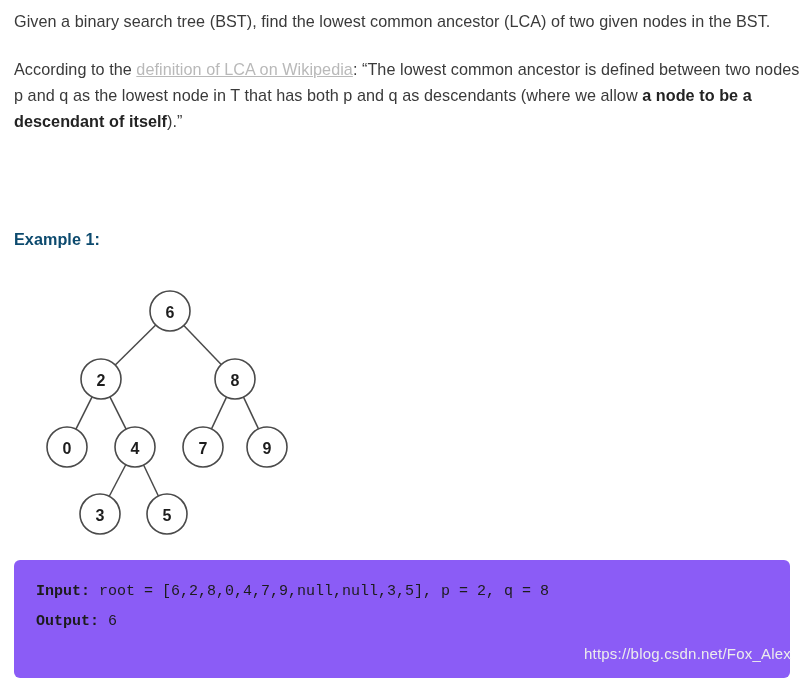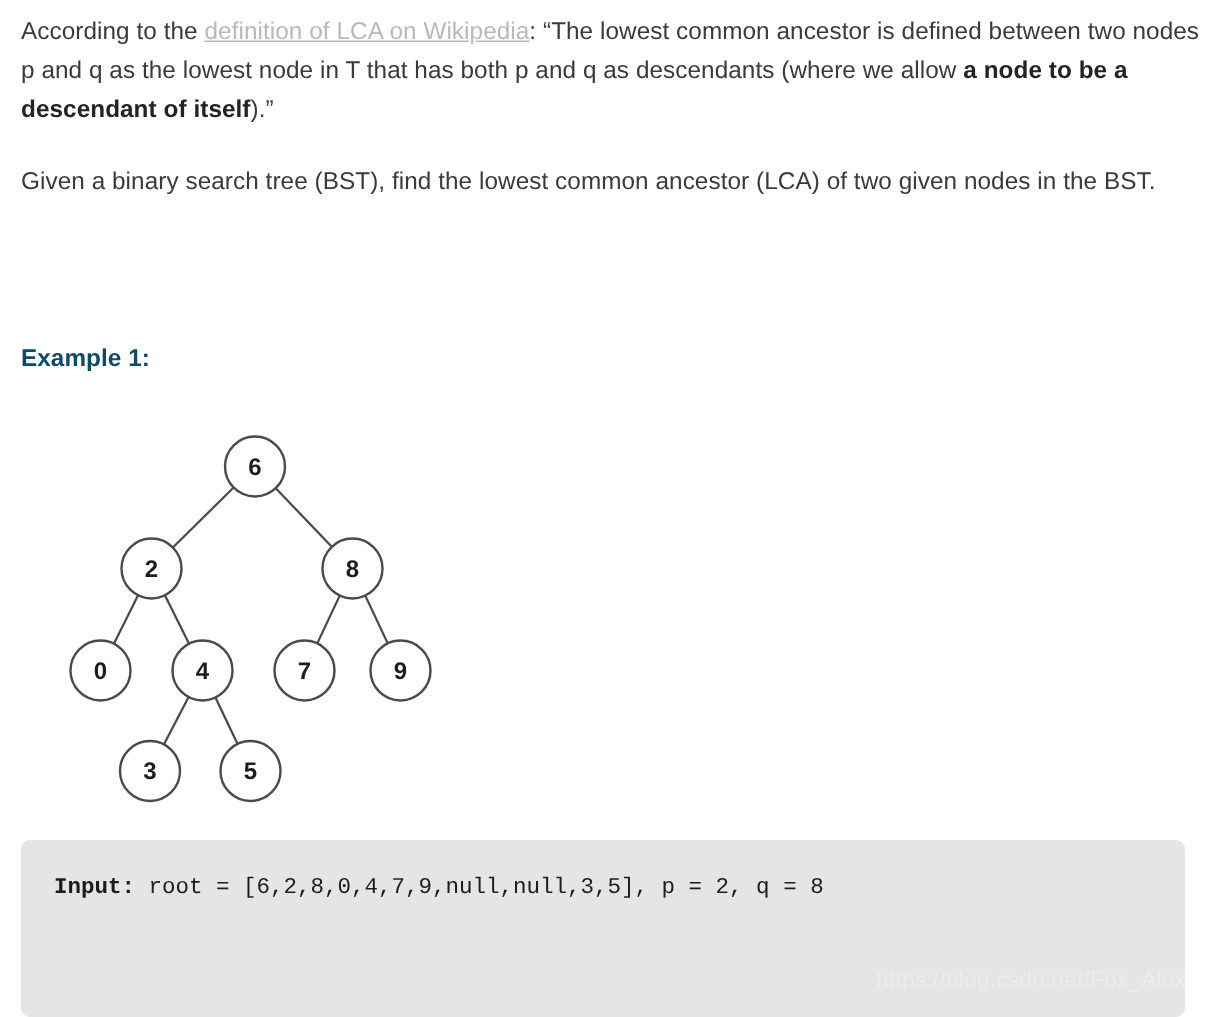--- a/index.html
+++ b/index.html
@@ -87,21 +87,21 @@
     stroke-width: 1.5;
     fill: none;
   }
 
   .code-block {
     position: absolute;
     left: 14px;
     top: 560px;
     width: 776px;
     height: 118px;
-    background: #e5e5e5;
+    background: #8b5cf6;
     border-radius: 6px;
     box-sizing: border-box;
     padding: 17px 22px 0 22px;
     overflow: hidden;
   }
   .code-line {
     font-family: "Liberation Mono", monospace;
     font-size: 15px;
     line-height: 30px;
     color: #1c1c1c;
@@ -122,22 +122,22 @@
     white-space: nowrap;
     pointer-events: none;
   }
 </style>
 </head>
 <body>
 
 <div id="page">
 
   <div class="prose">
+    <p class="para"><span>Given a binary search tree (BST), find the lowest common ancestor (LCA) of two given nodes in the BST.</span></p>
     <p class="para"><span>According to the </span><a class="link-muted" href="#">definition of LCA on Wikipedia</a><span>: “The lowest common ancestor is defined between two nodes p and q as the lowest node in T that has both p and q as descendants (where we allow </span><span class="strong">a node to be a descendant of itself</span><span>).”</span></p>
-    <p class="para"><span>Given a binary search tree (BST), find the lowest common ancestor (LCA) of two given nodes in the BST.</span></p>
   </div>
 
   <div class="example-heading">Example 1:</div>
 
   <div class="tree-wrap">
     <svg width="330" height="276" viewBox="0 0 330 276">
       <g id="tree-edges">
           <line x1="155.75501658557098" y1="53.03853437943728" x2="115.244983414429" y2="92.96146562056272" class="edge-line"></line>
           <line x1="183.8196248815953" y1="53.457453722284306" x2="221.1803751184047" y2="92.5425462777157" class="edge-line"></line>
           <line x1="92.05572809000084" y1="124.88854381999832" x2="75.94427190999916" y2="157.11145618000168" class="edge-line"></line>
@@ -183,17 +183,18 @@
           <g>
             <circle cx="167" cy="242" r="20" class="node-circle"></circle>
             <text x="167" y="243" class="node-label">5</text>
           </g>
         </g>
     </svg>
   </div>
 
   <div class="code-block">
     <div class="code-line"><span class="code-label">Input:</span><span> root = [6,2,8,0,4,7,9,null,null,3,5], p = 2, q = 8</span></div>
+    <div class="code-line"><span class="code-label">Output:</span><span> 6</span></div>
   </div>
 
   <div class="watermark">https://blog.csdn.net/Fox_Alex</div>
 
 </div>
 
 </body></html>

